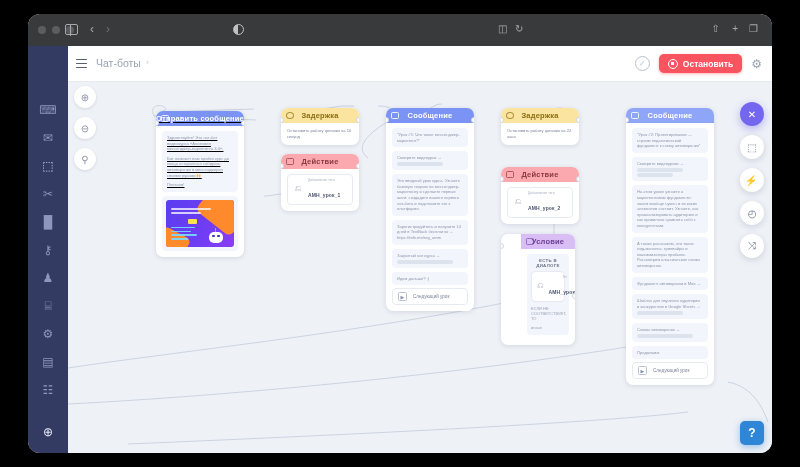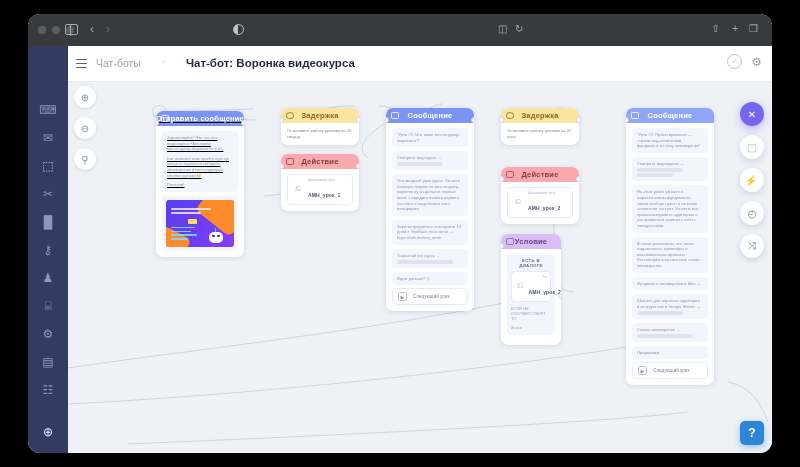--- a/index.html
+++ b/index.html
@@ -29,21 +29,21 @@
   .halfcircle { position:absolute; left:205px; top:10px; width:11px; height:11px;
                 border-radius:50%; border:1.2px solid #bfc1c4;
                 background:linear-gradient(90deg,#bfc1c4 50%, transparent 50%); }
 
   
   .appheader { position:absolute; left:0; top:32px; width:744px; height:36px;
                background:#fff; border-bottom:1px solid #e7eaef; }
   .applogo-strip { position:absolute; left:0; top:32px; width:40px; height:36px; background:#343b62;}
   .hamb { position:absolute; left:48px; top:45px; width:11px; height:9px; }
   .hamb i { display:block; height:1.3px; background:#57606f; margin-bottom:2.5px; border-radius:1px;}
-  .bc { position:absolute; left:68px; top:43px; font-size:10.5px; display:flex; align-items:flex-start; gap:21px;}
+  .bc { position:absolute; left:68px; top:43px; font-size:10.5px; display:flex; align-items:flex-start; gap:5px;}
   .bc .muted { color:#9aa2b1; }
   .bc .sep { color:#c3c9d4; font-size:9px;}
   .bc .cur { color:#1f2a44; font-weight:bold; font-size:11.5px;}
   .hdr-right { position:absolute; right:10px; top:40px; display:flex; align-items:center; gap:9px;}
   .checkcirc { width:15px; height:15px; border-radius:50%; border:1.2px solid #b9c2cf;
                display:flex; align-items:center; justify-content:center; color:#b9c2cf; font-size:8px;}
   .stopbtn { background:#fb5461; color:#fff; border-radius:5px; height:19px; padding:0 9px;
              display:flex; align-items:center; gap:5px; font-size:8.5px; font-weight:bold;
              box-shadow:0 1px 3px rgba(251,84,97,.45); }
   .stopbtn .sicon { width:10px; height:10px; border-radius:50%; border:1.2px solid #fff;
@@ -215,26 +215,31 @@
   <div class="appheader"></div>
   <div class="applogo-strip"></div>
   <div class="hamb">
         <i></i>
         <i></i>
         <i></i>
       </div>
   <div class="bc">
     <span class="muted">Чат-боты</span>
     <span class="sep">›</span>
-    <span class="cur">Чат-бот: Воронка видеокурса</span>
   </div>
   <div class="hdr-right">
     <div class="checkcirc">
           <span>✓</span>
         </div>
+    <div class="stopbtn">
+      <span class="sicon">
+            <b></b>
+          </span>
+      <span>Остановить</span>
+    </div>
     <div class="gear"><span>⚙</span></div>
   </div>
 
   <div class="canvas">
 
     <svg class="links">
       <g fill="none" stroke="#c3ccdb" stroke-width="0.8">
         <path d="M92,30 C110,26 78,16 86,34"></path>
         <path d="M96,30 L186,27"></path>
         <path d="M86,34 L188,38"></path>
@@ -398,21 +403,21 @@
           <span>
             <span class="tlabel" style="display:block">Добавление тега</span>
             <span class="tval">AMH_урок_2</span>
           </span>
         </div>
       </div>
       <div class="port" style="left:-3px; top:9px;"></div>
       <div class="port" style="right:-3px; top:9px;"></div>
     </div>
 
-    <div class="node" style="left:433px; top:152px; width:60px;">
+    <div class="node" style="left:433px; top:152px; width:74px;padding-left:20px;">
       <div class="nhead h-cond">
         <span class="hicon" style="border-color:rgba(106,63,147,.6)"></span>
         <span>Условие</span>
       </div>
       <div class="nbody">
         <div class="blk" style="padding:4px 4px 5px">
           <div class="condlabel">ЕСТЬ В ДИАЛОГЕ</div>
           <div class="tagrow" style="background:#fff">
             <span class="tico">⎌</span>
             <span style="text-align:center;flex:1">

